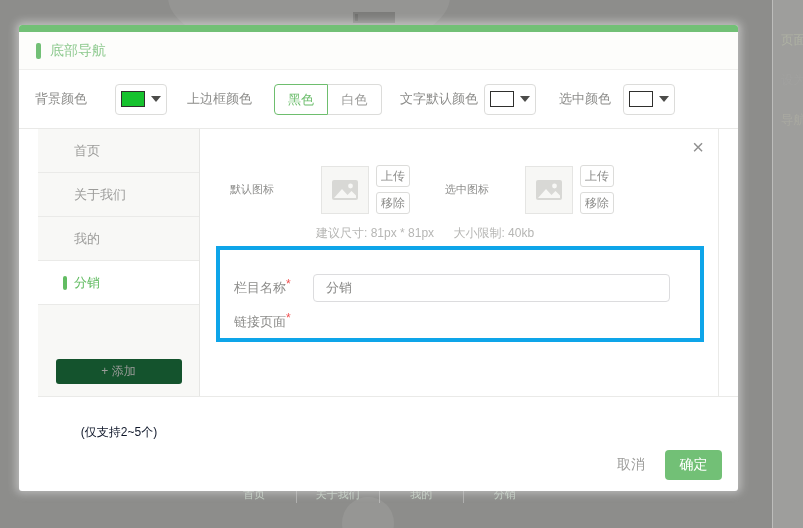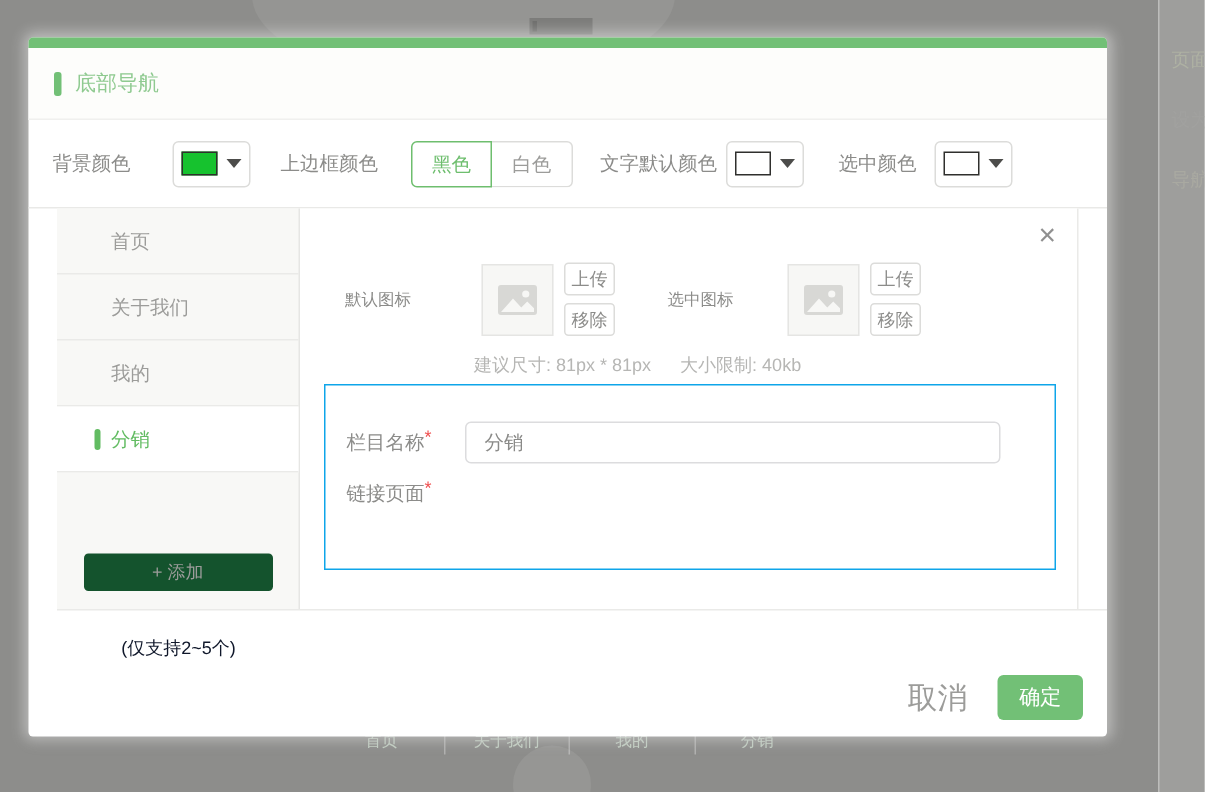--- a/index.html
+++ b/index.html
@@ -29,21 +29,21 @@
   .rp-item { height:40px; padding-left:8px; font-size:12.5px; white-space:nowrap; }
   .rp-item.c1 { color:#aeb1a3; }
   .rp-item.c2 { color:#a1a19f; }
   .rp-item.c3 { color:#a9a9a1; }
 
   
   .modal { position:absolute; left:19px; top:25px; width:719px; height:466px;
     background:#fff; border-radius:3px; z-index:10;
     box-shadow:0 0 9px 3px rgba(255,255,255,0.5), 0 3px 10px rgba(0,0,0,0.18); }
   .topbar { height:7px; background:#72c076; border-radius:3px 3px 0 0; }
-  .mheader { height:48px; display:flex; align-items:center; padding-left:17px;
+  .mheader { height:38px; display:flex; align-items:center; padding-left:17px;
     border-bottom:1px solid #f0f0ee; background:#fdfdfb; }
   .title-accent { width:5px; height:16px; background:#72c076; border-radius:2px; margin-right:9px; }
   .mtitle { font-size:14px; color:#8fca90; }
 
   
   .color-row { height:59px; display:flex; align-items:center; padding-left:16px;
     font-size:13px; color:#8c8c8a; border-bottom:1px solid #e9e9e7; }
   .swatch-dd { width:52px; height:31px; border:1px solid #dcdcda; border-radius:4px;
     display:flex; align-items:center; justify-content:center; gap:6px; cursor:pointer; background:#fff; }
   .swatch { width:24px; height:16px; border:1px solid #2f2f2d; }
@@ -78,39 +78,39 @@
   .icon-label.first { margin-right:39px; }
   .icon-label.second { margin-left:35px; margin-right:28px; }
   .ph-box { width:48px; height:48px; background:#f7f7f5; border:1px solid #e5e5e3;
     display:flex; align-items:center; justify-content:center; margin-right:7px; cursor:pointer; }
   .btn-stack { display:flex; flex-direction:column; gap:5px; }
   .mini-btn { width:34px; height:22px; border:1px solid #dcdcda; border-radius:3px;
     background:#fff; font-size:12px; color:#8c8c8a; cursor:pointer; font-family:inherit;
     padding:0; line-height:20px; }
   .hint { margin:11px 0 0 116px; font-size:12px; color:#b6b6b4; }
   .hint .part1 { margin-right:16px; }
-  .red-box { position:absolute; left:16px; top:117px; width:488px; height:124px;
-    border:1px solid #0ea5e9; }
+  .red-box { position:absolute; left:16px; top:117px; width:488px; height:96px;
+    border:4px solid #0ea5e9; }
   .form-row { display:flex; align-items:center; margin-left:14px; }
   .form-row.r1 { margin-top:24px; }
   .form-row.r2 { margin-top:11px; }
   .f-label { width:79px; font-size:13px; color:#8c8c8a; position:relative; }
   .req { color:#f05050; font-size:12px; position:relative; top:-4px; }
   .text-input { width:357px; height:28px; border:1px solid #dcdcde; border-radius:4px;
     padding:0 12px; font-size:13px; color:#8a8a88; font-family:inherit; outline:none; }
   .select-box { width:359px; height:31px; border:1px solid #dcdcde; border-radius:4px;
     display:flex; align-items:center; padding:0 12px; cursor:pointer; }
   .select-value { flex:1; font-size:13px; color:#8a8a88; }
   .caret-sm { width:0; height:0; border-left:5px solid transparent;
     border-right:5px solid transparent; border-top:6px solid #b4b4b2; }
   .support-note { position:absolute; left:19px; top:399px; width:162px; text-align:center;
     font-size:12px; color:#0f172a; }
   .mfooter { position:absolute; left:0; right:0; bottom:0; height:52px; display:flex;
     align-items:center; justify-content:flex-end; padding-right:16px; gap:20px; }
-  .cancel-btn { font-size:20px; color:#9c9c9a; background:none; border:none;
+  .cancel-btn { font-size:14px; color:#9c9c9a; background:none; border:none;
     cursor:pointer; font-family:inherit; }
   .confirm-btn { width:57px; height:30px; background:#72c076; color:#fff; border:none;
     border-radius:4px; font-size:14px; cursor:pointer; font-family:inherit; }
 </style>
 </head>
 <body>
 
 <div class="bg-ellipse"></div>
 <div class="bg-chip"></div>
 <div class="bg-circle"></div>

